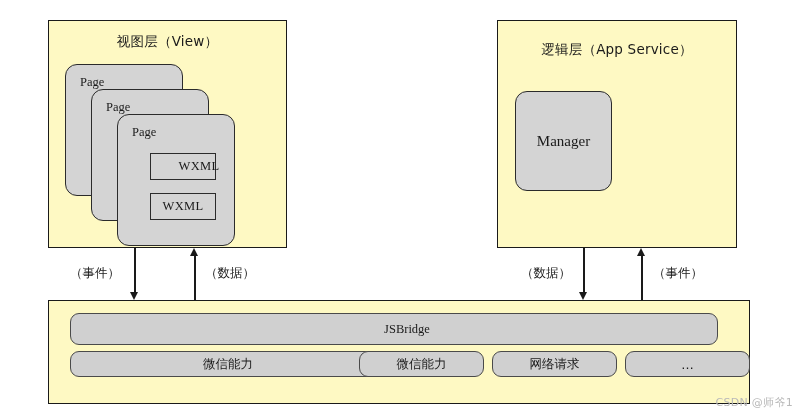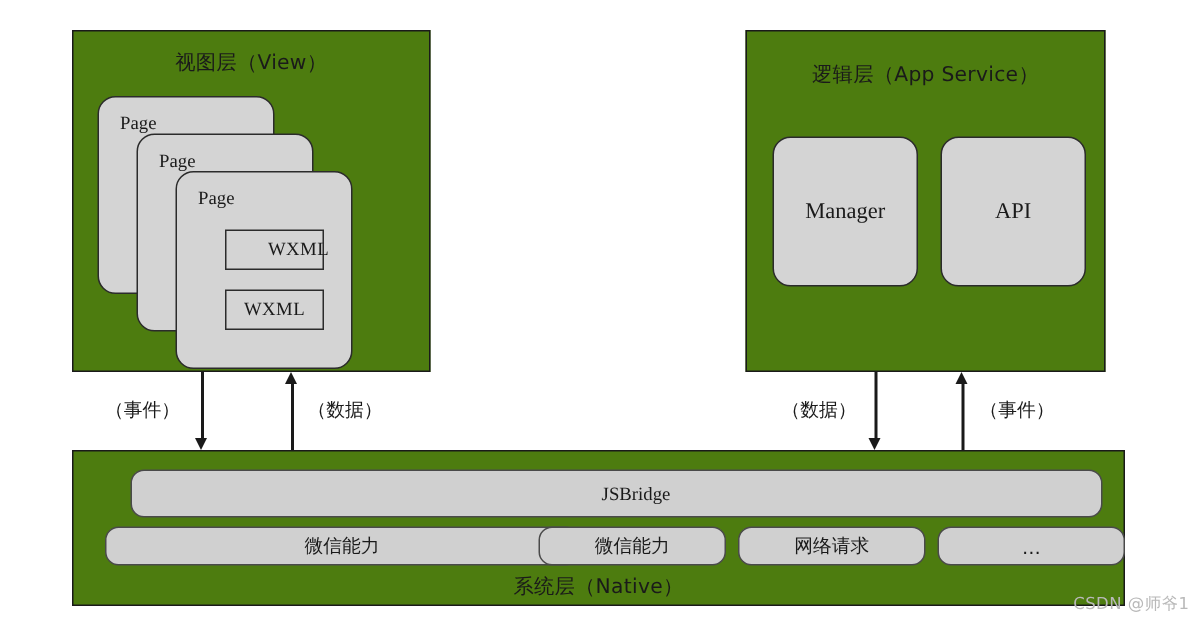--- a/index.html
+++ b/index.html
@@ -9,21 +9,21 @@
     font-family:"Liberation Serif","DejaVu Serif",serif;
     color:#1a1a1a;
     overflow:hidden;
     position:relative;
   }
   #stage{position:absolute;left:0;top:0;width:799px;height:414px;}
 
   
   .panel{
     position:absolute;
-    background:#4d7c0f;
+    background:#fef9c3;
     border:1.6px solid #1a1a1a;
     box-sizing:border-box;
   }
   .panel-title{
     position:absolute;
     width:100%;
     text-align:center;
     font-size:13.5px;
     letter-spacing:.2px;
     white-space:nowrap;
@@ -130,21 +130,20 @@
 
       <div class="sqbox" style="left:32px;top:78px;width:66px;height:27px;">WXML</div>
     </div>
   </div>
 
   <div class="panel" style="left:497px;top:20px;width:240px;height:228px;">
     <div class="panel-title cnfont" style="top:20px;left:0;">逻辑层（App Service）</div>
 
     <div class="card card-center" style="left:17px;top:70px;width:97px;height:100px;">Manager</div>
 
-    <div class="card card-center" style="left:129px;top:70px;width:97px;height:100px;">API</div>
   </div>
 
   <div class="arrow" style="left:134px;top:248px;width:10px;height:52px;">
     <div class="arrow-line" style="height:45px;"></div>
     <div class="arrow-head head-down" style="left:-3.7px;top:44px;"></div>
   </div>
   <div class="arrow-label" style="left:70px;top:265px;">（事件）</div>
 
   <div class="arrow" style="left:194px;top:248px;width:10px;height:52px;">
     <div class="arrow-line" style="height:45px;top:7px;"></div>
@@ -159,28 +158,27 @@
   <div class="arrow-label" style="left:521px;top:265px;">（数据）</div>
 
   <div class="arrow" style="left:641px;top:248px;width:10px;height:52px;">
     <div class="arrow-line" style="height:45px;top:7px;"></div>
     <div class="arrow-head head-up" style="left:-3.7px;top:0px;"></div>
   </div>
   <div class="arrow-label" style="left:653px;top:265px;">（事件）</div>
 
   <div class="panel" style="left:48px;top:300px;width:702px;height:104px;">
 
-    <div class="bar" style="left:38px;top:12px;width:648px;height:32px;padding-left:26px;">JSBridge</div>
+    <div class="bar" style="left:21px;top:12px;width:648px;height:32px;padding-left:26px;">JSBridge</div>
 
     <div class="bar cn" style="left:21px;top:50px;width:316px;height:26px;">微信能力</div>
 
     <div class="bar cn" style="left:310px;top:50px;width:125px;height:26px;">微信能力</div>
 
     <div class="bar cn" style="left:443px;top:50px;width:125px;height:26px;">网络请求</div>
 
     <div class="bar cn" style="left:576px;top:50px;width:125px;height:26px;">…</div>
 
-    <div class="panel-title cnfont" style="top:81px;left:0;">系统层（Native）</div>
   </div>
 
   <div id="watermark">CSDN @师爷1</div>
 
 </div>
 
 </body></html>

